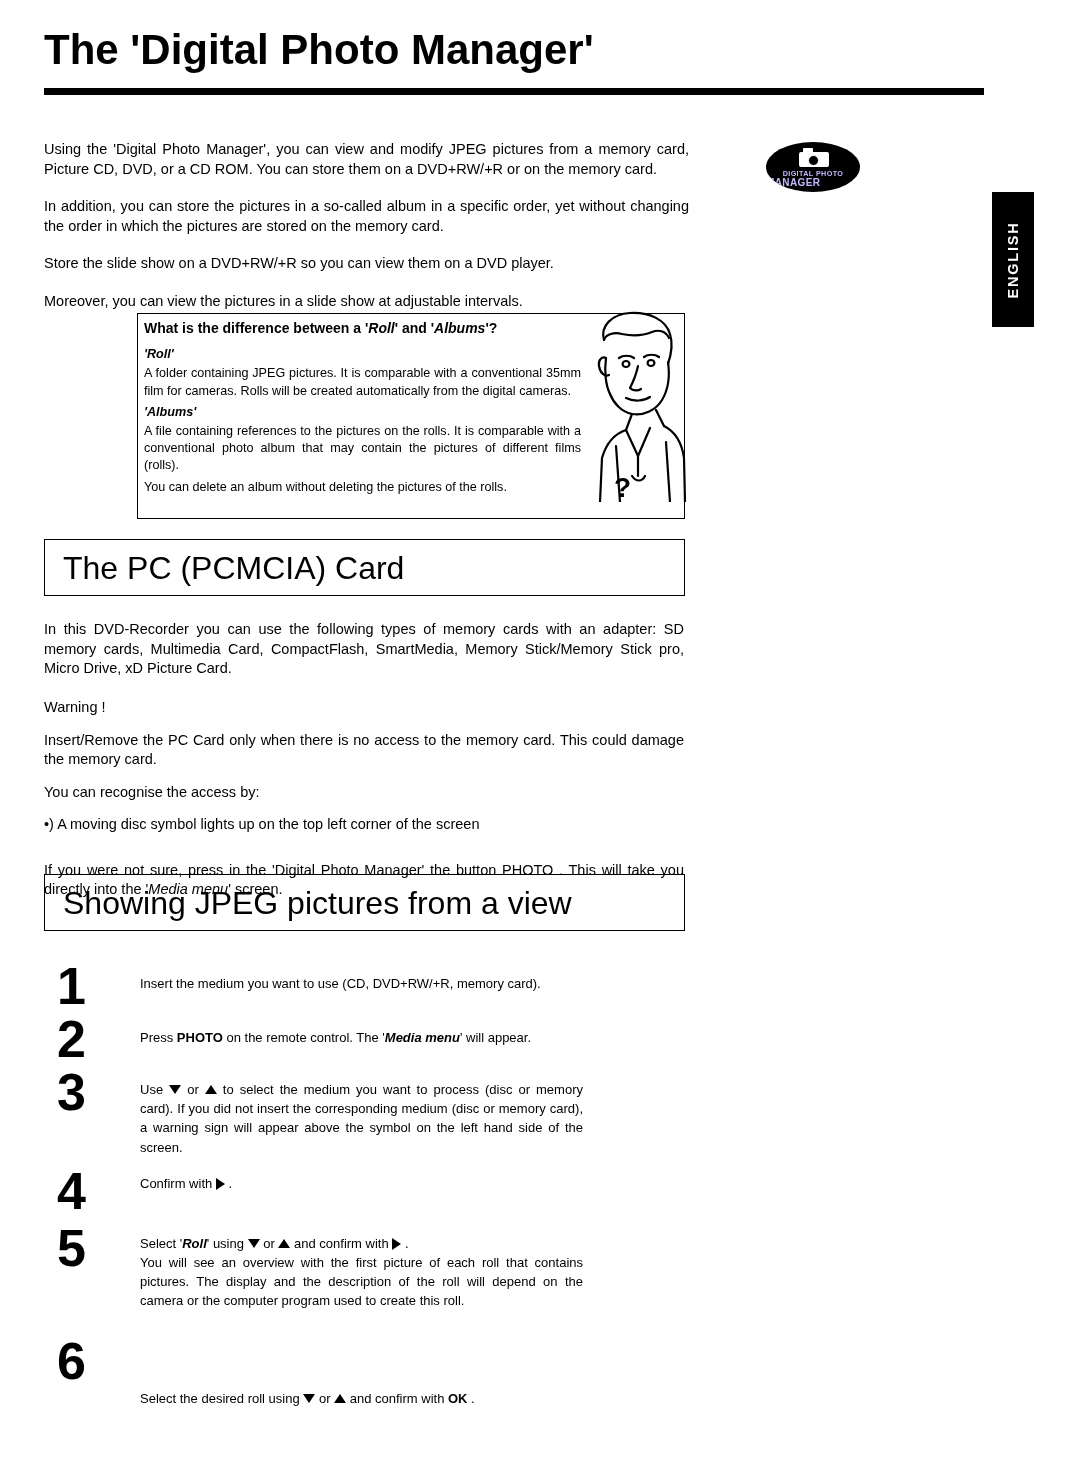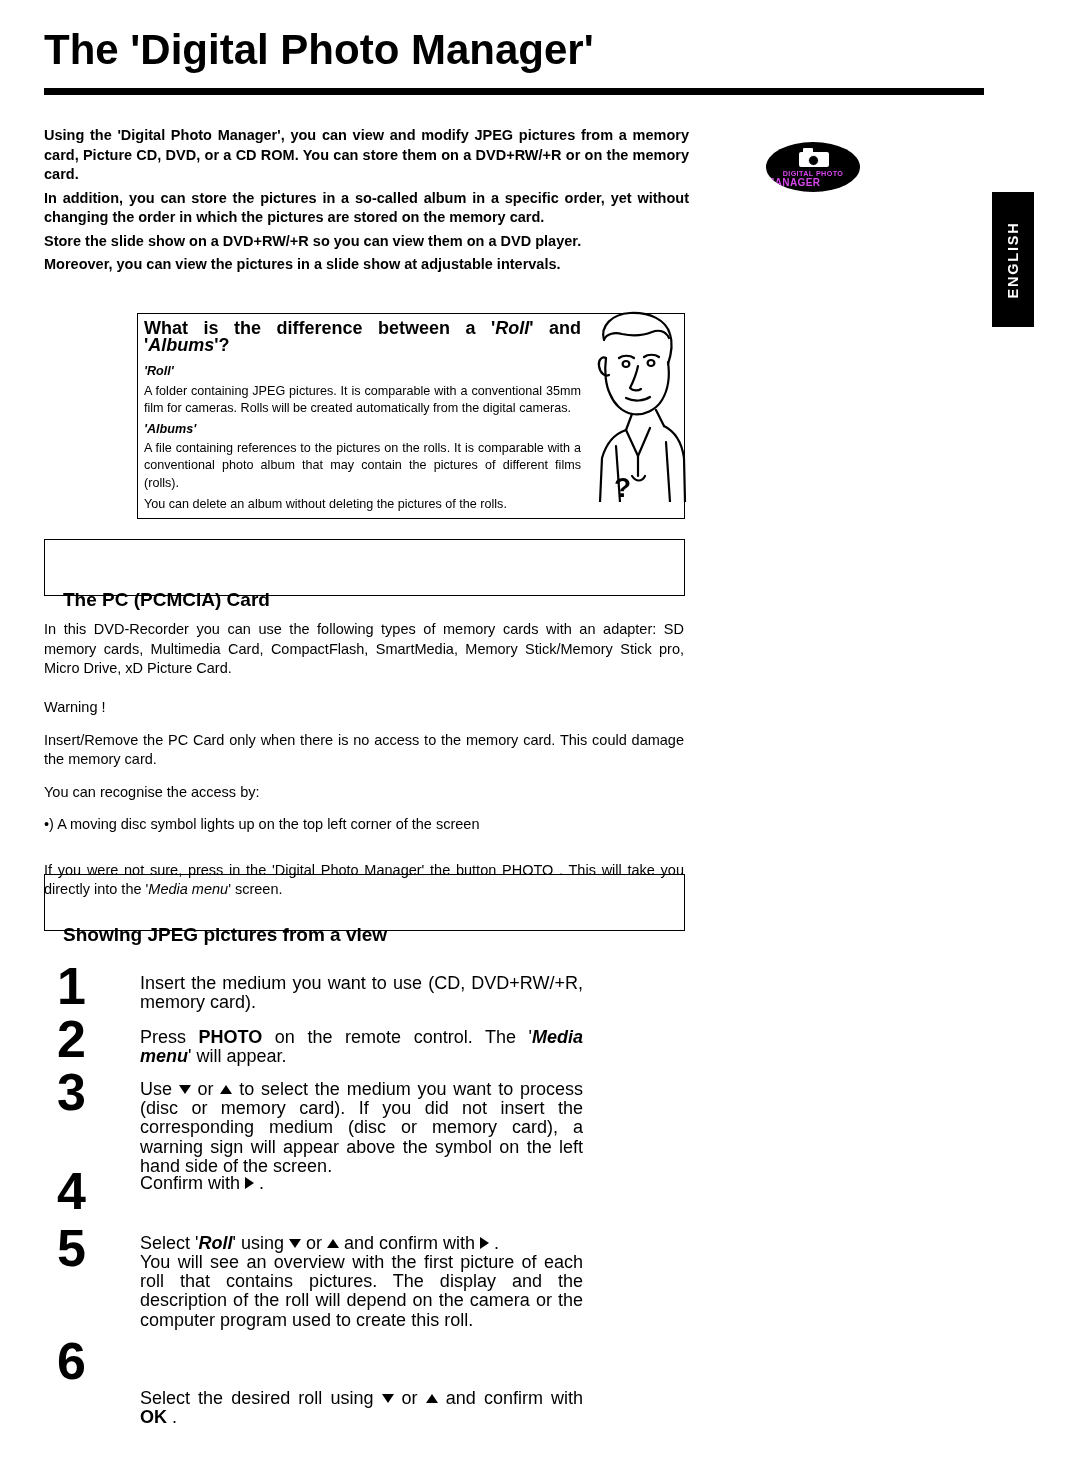--- a/index.html
+++ b/index.html
@@ -47,34 +47,33 @@
   .intro {
     position: absolute;
     left: 44px;
     top: 122px;
     width: 645px;
     font-size: 14.5px;
     line-height: 19.5px;
     text-align: justify;
   }
   .intro p {
-    margin: 4px 0 2px 0;
-    font-weight: bold;
+    margin: 18px 0 2px 0;
   }
 
   
   .dpm-logo {
     position: absolute;
     left: 766px;
     top: 142px;
     width: 94px;
     height: 50px;
     background: #000;
     border-radius: 47px / 25px;
-    color: #d946ef;
+    color: #c4b5fd;
     overflow: hidden;
   }
   .dpm-logo .cam {
     position: absolute;
     left: 25px;
     top: 6px;
     width: 44px;
     height: 21px;
   }
   .dpm-logo .cam .body {
@@ -154,21 +153,21 @@
     position: absolute;
     left: 144px;
     top: 320px;
     width: 437px;
     font-size: 12.6px;
     line-height: 17.2px;
     text-align: justify;
   }
   .info-body .q {
     font-weight: bold;
-    font-size: 18px;
+    font-size: 14px;
     margin-bottom: 9px;
   }
   .info-body .q i { font-style: italic; }
   .info-body .hdr {
     font-weight: bold;
     font-style: italic;
     margin: 0 0 2px 0;
   }
   .info-body p { margin: 0 0 4px 0; }
   .info-body .sp { }
@@ -193,24 +192,23 @@
   .sec-box {
     position: absolute;
     border: 1.6px solid #000;
     box-sizing: border-box;
   }
   .sec-box .sec-title {
     position: absolute;
     left: 18px;
     top: 50%;
     transform: translateY(-50%);
-    font-size: 19px;
-    font-weight: bold;
+    font-size: 32px;
+    font-weight: normal;
     white-space: nowrap;
-    margin-top: 32px;
   }
   #sec-pc { left: 44px; top: 539px; width: 641px; height: 57px; }
   #sec-jpeg { left: 44px; top: 874px; width: 641px; height: 57px; }
 
   
   .body-text {
     position: absolute;
     font-size: 14.5px;
     line-height: 19.5px;
     text-align: justify;
@@ -228,21 +226,21 @@
     position: absolute;
     font-size: 52px;
     font-weight: bold;
     font-family: "Liberation Sans", sans-serif;
     line-height: 52px;
   }
   .steptext {
     position: absolute;
     left: 140px;
     width: 443px;
-    font-size: 18px;
+    font-size: 13px;
     line-height: 19.2px;
     text-align: justify;
   }
   .steptext b { font-weight: bold; }
   .steptext i { font-style: italic; }
   .arrow-d, .arrow-u, .arrow-r {
     display: inline-block;
     width: 0; height: 0;
     vertical-align: middle;
     position: relative;

